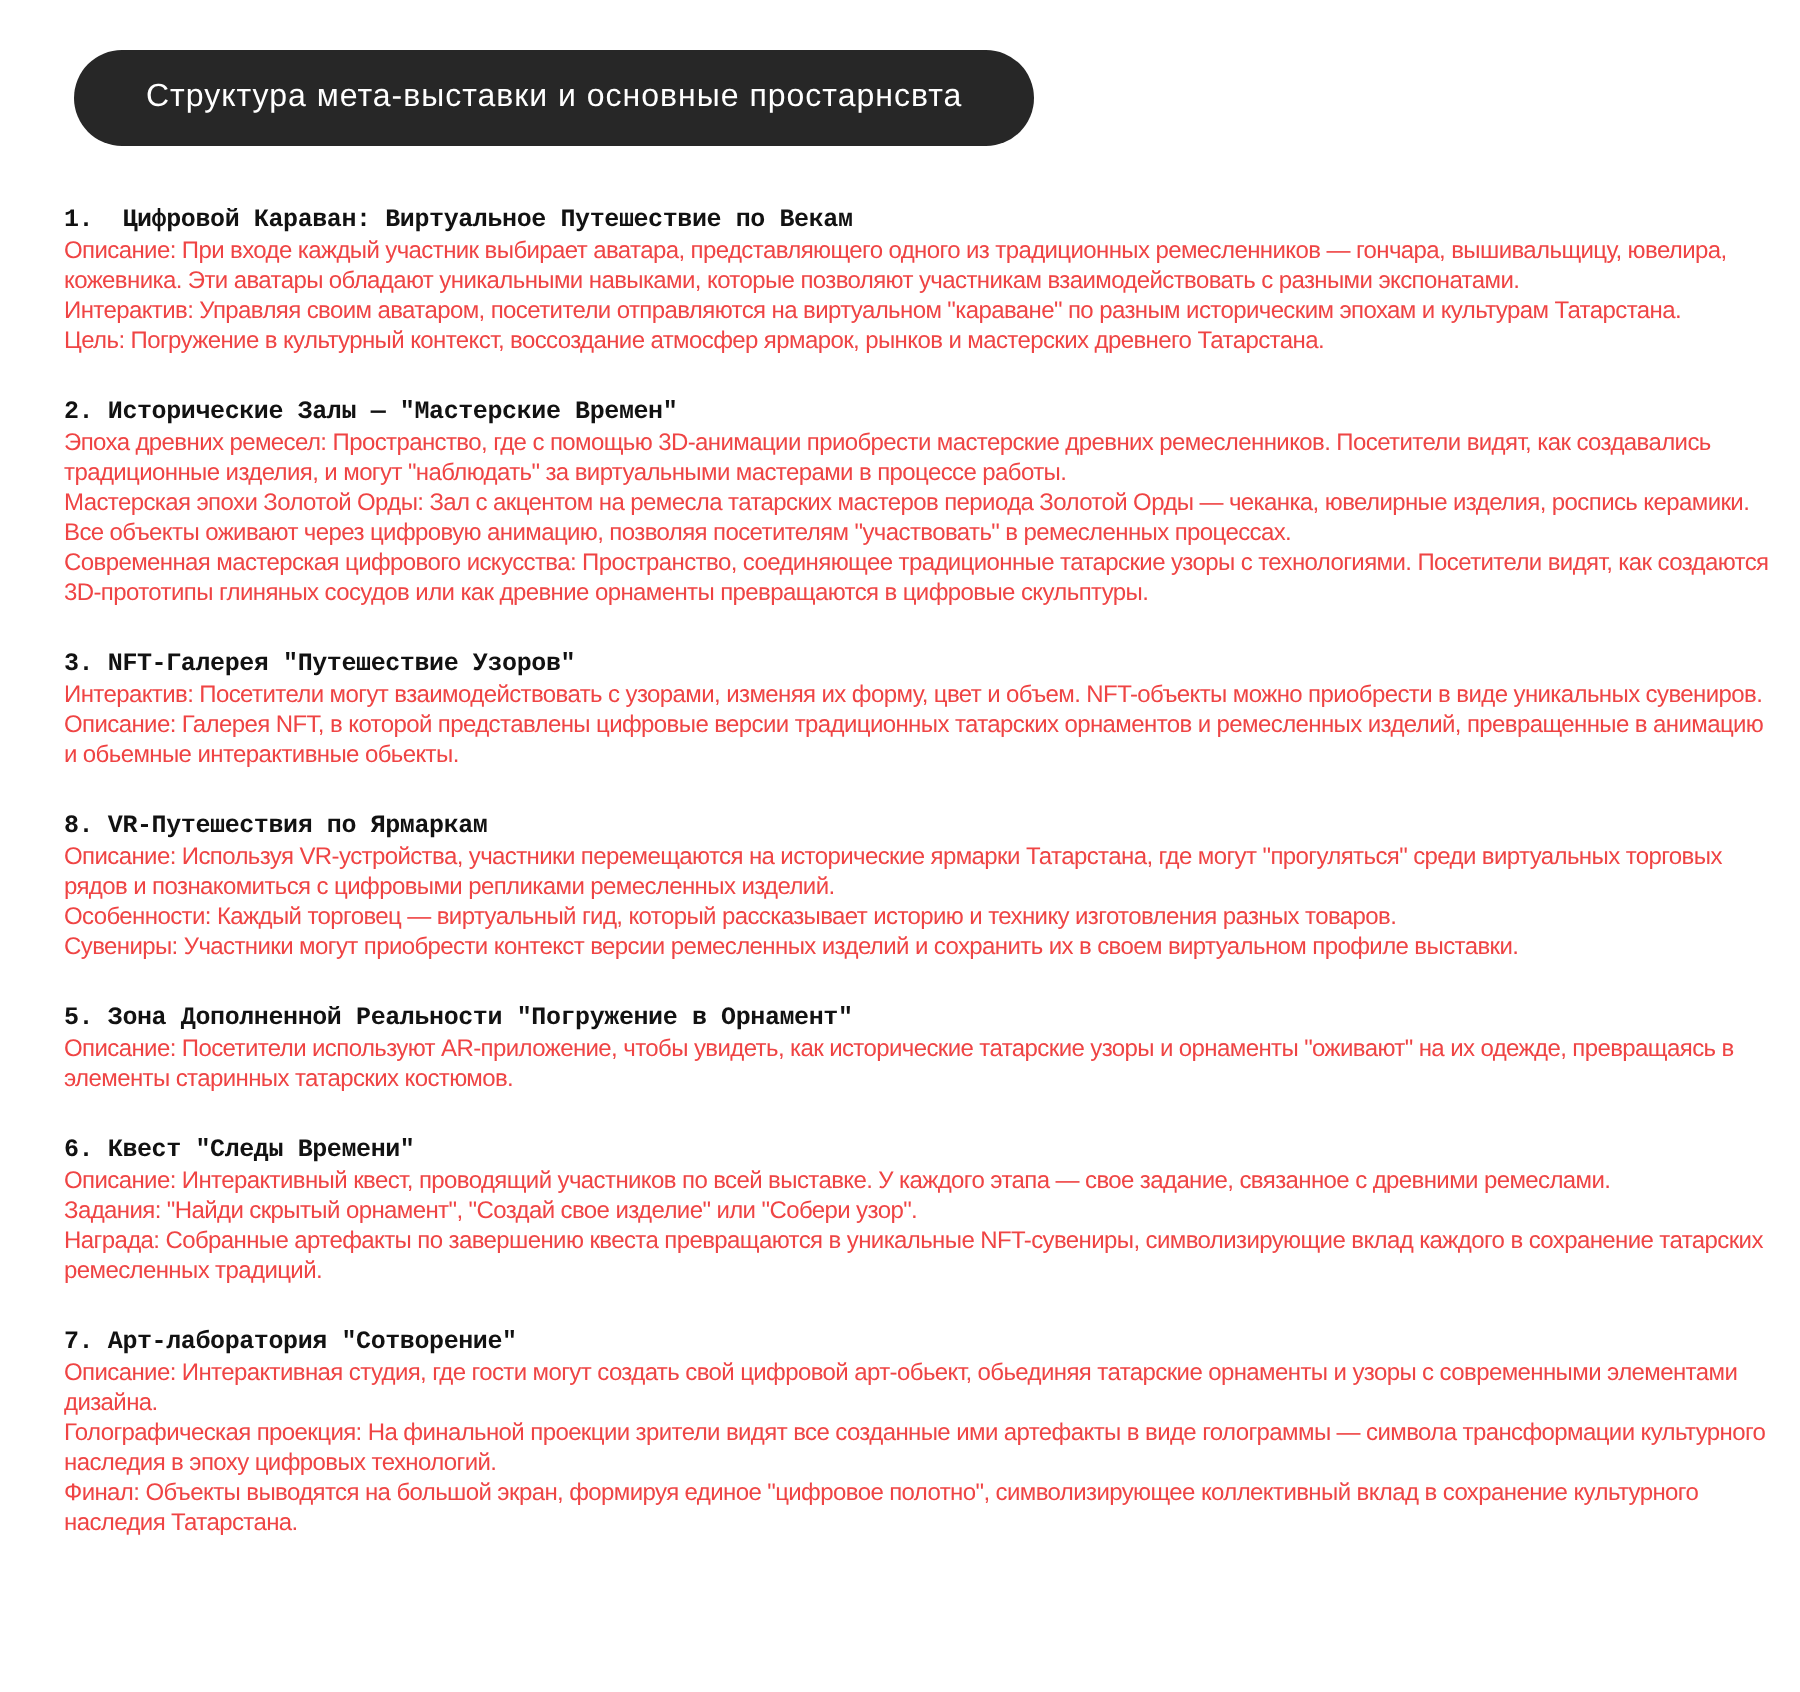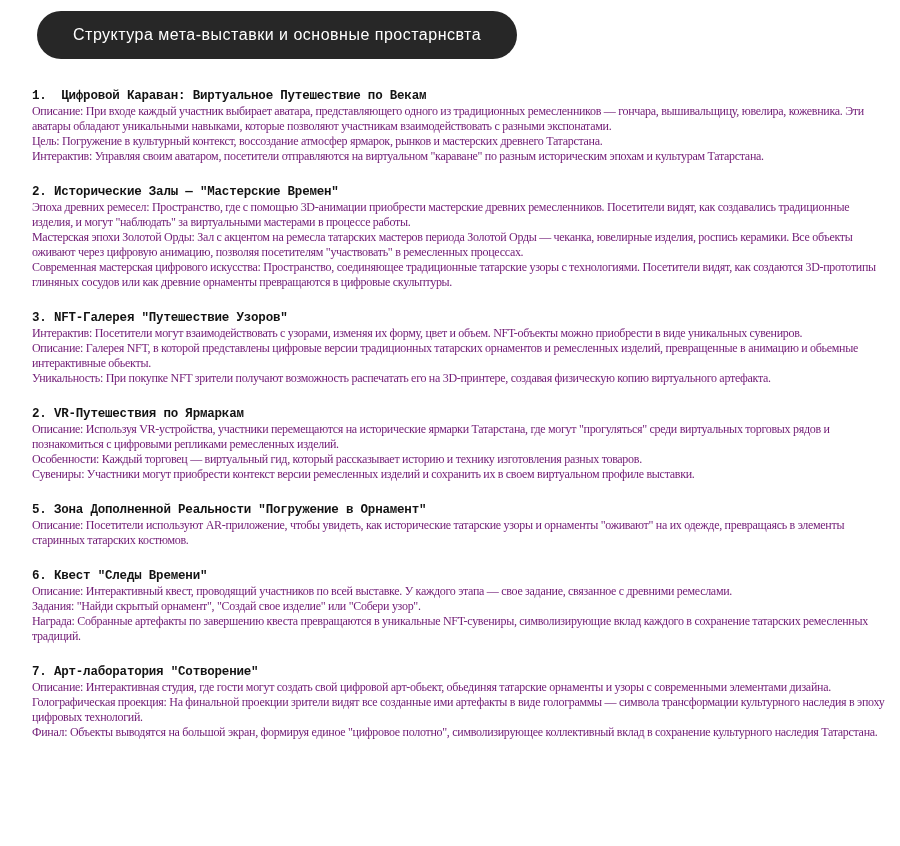--- a/index.html
+++ b/index.html
@@ -9,21 +9,21 @@
   }
   body {
     width: 900px;
     height: 846px;
     overflow: hidden;
     font-family: "Liberation Sans", "DejaVu Sans", sans-serif;
     -webkit-font-smoothing: antialiased;
   }
   .badge {
     display: inline-block;
-    margin: 11px 0 0 37px;
+    margin: 25px 0 0 37px;
     background: #272727;
     color: #ffffff;
     border-radius: 26px;
     height: 48px;
     line-height: 48px;
     padding: 0 36px;
     font-size: 16px;
     letter-spacing: 0.5px;
     font-weight: 500;
   }
@@ -41,59 +41,57 @@
     font-weight: 700;
     color: #121212;
     letter-spacing: -0.2px;
     white-space: pre-wrap;
     font-family: Liberation Mono, monospace;
   }
   .doc-section p {
     margin: 0;
     font-size: 12px;
     line-height: 15px;
-    color: #701a75;
+    color: #ef4444;
     letter-spacing: -0.3px;
-    font-family: Liberation Serif, serif;
   }
 </style>
 </head>
 <body>
 
 
 
 <div class="badge">
   <span>Структура мета-выставки и основные простарнсвта</span>
 </div>
 
 <div class="content">
 
   <section class="doc-section">
     <h2>1.  Цифровой Караван: Виртуальное Путешествие по Векам</h2>
     <p>Описание: При входе каждый участник выбирает аватара, представляющего одного из традиционных ремесленников — гончара, вышивальщицу, ювелира, кожевника. Эти аватары обладают уникальными навыками, которые позволяют участникам взаимодействовать с разными экспонатами.</p>
+    <p>Интерактив: Управляя своим аватаром, посетители отправляются на виртуальном "караване" по разным историческим эпохам и культурам Татарстана.</p>
     <p>Цель: Погружение в культурный контекст, воссоздание атмосфер ярмарок, рынков и мастерских древнего Татарстана.</p>
-    <p>Интерактив: Управляя своим аватаром, посетители отправляются на виртуальном "караване" по разным историческим эпохам и культурам Татарстана.</p>
   </section>
 
   <section class="doc-section">
     <h2>2. Исторические Залы — "Мастерские Времен"</h2>
     <p>Эпоха древних ремесел: Пространство, где с помощью 3D-анимации приобрести мастерские древних ремесленников. Посетители видят, как создавались традиционные изделия, и могут "наблюдать" за виртуальными мастерами в процессе работы.</p>
     <p>Мастерская эпохи Золотой Орды: Зал с акцентом на ремесла татарских мастеров периода Золотой Орды — чеканка, ювелирные изделия, роспись керамики. Все объекты оживают через цифровую анимацию, позволяя посетителям "участвовать" в ремесленных процессах.</p>
     <p>Современная мастерская цифрового искусства: Пространство, соединяющее традиционные татарские узоры с технологиями. Посетители видят, как создаются 3D-прототипы глиняных сосудов или как древние орнаменты превращаются в цифровые скульптуры.</p>
   </section>
 
   <section class="doc-section">
     <h2>3. NFT-Галерея "Путешествие Узоров"</h2>
     <p>Интерактив: Посетители могут взаимодействовать с узорами, изменяя их форму, цвет и объем. NFT-объекты можно приобрести в виде уникальных сувениров.</p>
     <p>Описание: Галерея NFT, в которой представлены цифровые версии традиционных татарских орнаментов и ремесленных изделий, превращенные в анимацию и обьемные интерактивные обьекты.</p>
-    <p>Уникальность: При покупке NFT зрители получают возможность распечатать его на 3D-принтере, создавая физическую копию виртуального артефакта.</p>
   </section>
 
   <section class="doc-section">
-    <h2>2. VR-Путешествия по Ярмаркам</h2>
+    <h2>8. VR-Путешествия по Ярмаркам</h2>
     <p>Описание: Используя VR-устройства, участники перемещаются на исторические ярмарки Татарстана, где могут "прогуляться" среди виртуальных торговых рядов и познакомиться с цифровыми репликами ремесленных изделий.</p>
     <p>Особенности: Каждый торговец — виртуальный гид, который рассказывает историю и технику изготовления разных товаров.</p>
     <p>Сувениры: Участники могут приобрести контекст версии ремесленных изделий и сохранить их в своем виртуальном профиле выставки.</p>
   </section>
 
   <section class="doc-section">
     <h2>5. Зона Дополненной Реальности "Погружение в Орнамент"</h2>
     <p>Описание: Посетители используют AR-приложение, чтобы увидеть, как исторические татарские узоры и орнаменты "оживают" на их одежде, превращаясь в элементы старинных татарских костюмов.</p>
   </section>
 

